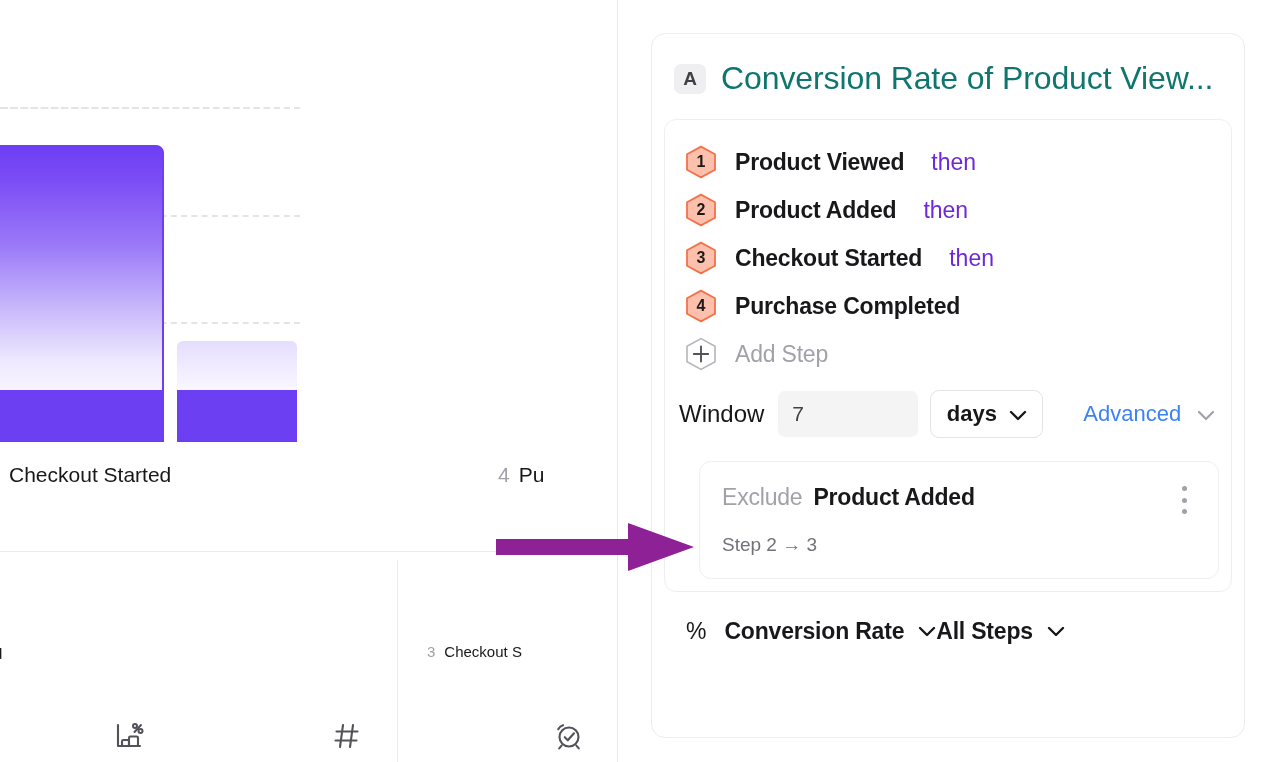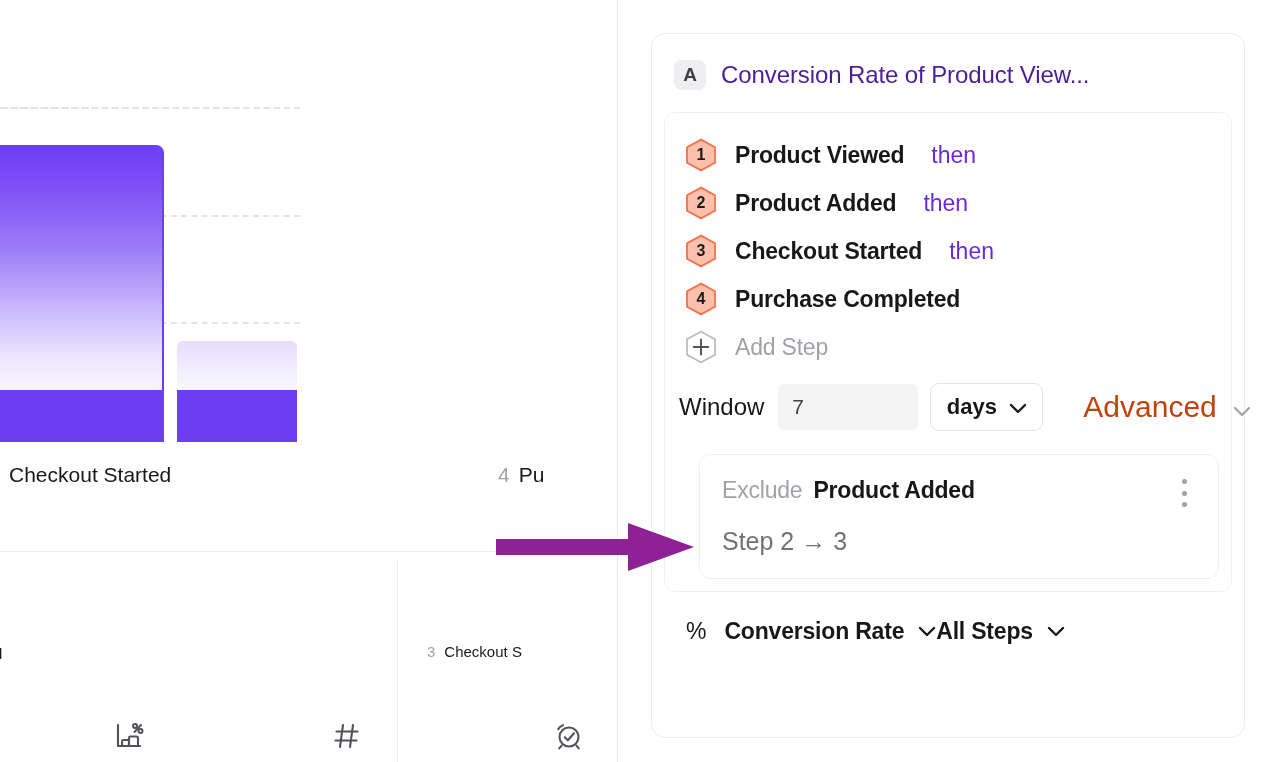--- a/index.html
+++ b/index.html
@@ -53,21 +53,21 @@
     position:absolute; left:651px; top:33px; width:594px; height:705px;
     background:#fff; border:1px solid #ededf0; border-radius:14px;
   }
 
   #panel-header { display:flex; align-items:center; gap:15px; padding:26px 0 22px 22px; }
   #letter-badge {
     width:32px; height:30px; background:#efeff1; border-radius:7px;
     display:flex; align-items:center; justify-content:center;
     font-size:19px; font-weight:700; color:#3f3f46;
   }
-  #panel-title { font-size:24px; color:#4c1d95; letter-spacing:-.1px; white-space:nowrap; }
+  #panel-title { font-size:32px; color:#0f766e; letter-spacing:-.1px; white-space:nowrap; }
 
   #steps-card {
     margin:0 12px; border:1px solid #efeff1; border-radius:12px;
     padding:18px 0 12px 0;
   }
   .step-row { display:flex; align-items:center; gap:18px; padding:7px 0 7px 20px; }
   .hex {
     width:32px; height:34px; flex:none; position:relative;
     display:flex; align-items:center; justify-content:center;
   }
@@ -85,32 +85,32 @@
     font-family:"Liberation Sans", sans-serif;
   }
   #unit-select {
     margin-left:12px; height:48px; min-width:113px;
     border:1px solid #e4e4e7; border-radius:9px; background:#fff;
     display:flex; align-items:center; justify-content:center; gap:12px;
     font-size:22px; font-weight:700; color:#18181b;
   }
   #advanced {
     margin-left:40px; display:flex; align-items:center; gap:16px;
-    font-size:30px; color:#c2410c;
+    font-size:22px; color:#3b82f6;
   }
   .chev { display:block; }
 
   #exclude-card {
     margin:23px 12px 0 34px; border:1px solid #efeff1; border-radius:12px;
     padding:22px 22px 22px 22px; position:relative;
   }
   #exclude-line1 { display:flex; align-items:center;text-align:center; }
   #exclude-word { font-size:23px; color:#a1a1aa; letter-spacing:-.2px; }
   #exclude-event { font-size:23px; font-weight:700; color:#18181b; margin-left:11px; letter-spacing:-.2px; }
-  #exclude-sub { font-size:25px; color:#71717a; margin-top:23px; }
+  #exclude-sub { font-size:19px; color:#71717a; margin-top:23px; }
   #kebab { position:absolute; right:22px; top:24px; width:24px; height:28px;
            display:flex; flex-direction:column; align-items:center; justify-content:space-between; }
   #kebab i { display:block; width:5px; height:5px; border-radius:50%; background:#a1a1aa; }
 
   #panel-footer { display:flex; align-items:center; gap:0; padding:26px 0 0 34px; }
   #pct-sign { font-size:23px; color:#18181b; font-weight:400; }
   #metric-label { font-size:23px; font-weight:700; color:#18181b; margin-left:18px; letter-spacing:-.2px; }
   #steps-scope { font-size:23px; font-weight:700; color:#18181b; letter-spacing:-.2px;text-align:center; }
   .foot-chev { margin-left:14px; }
 

